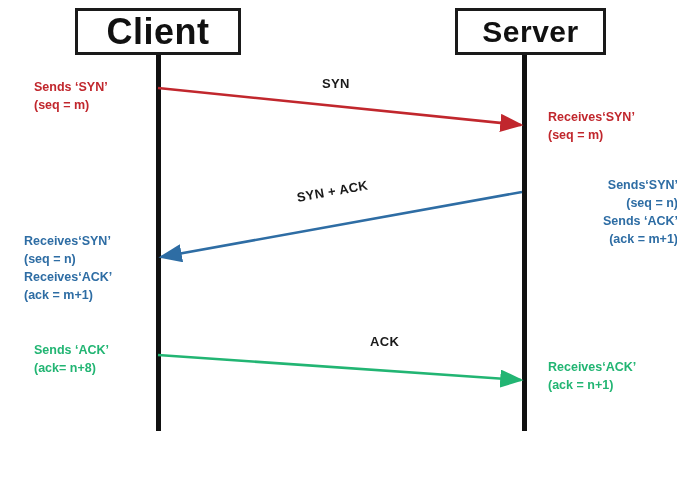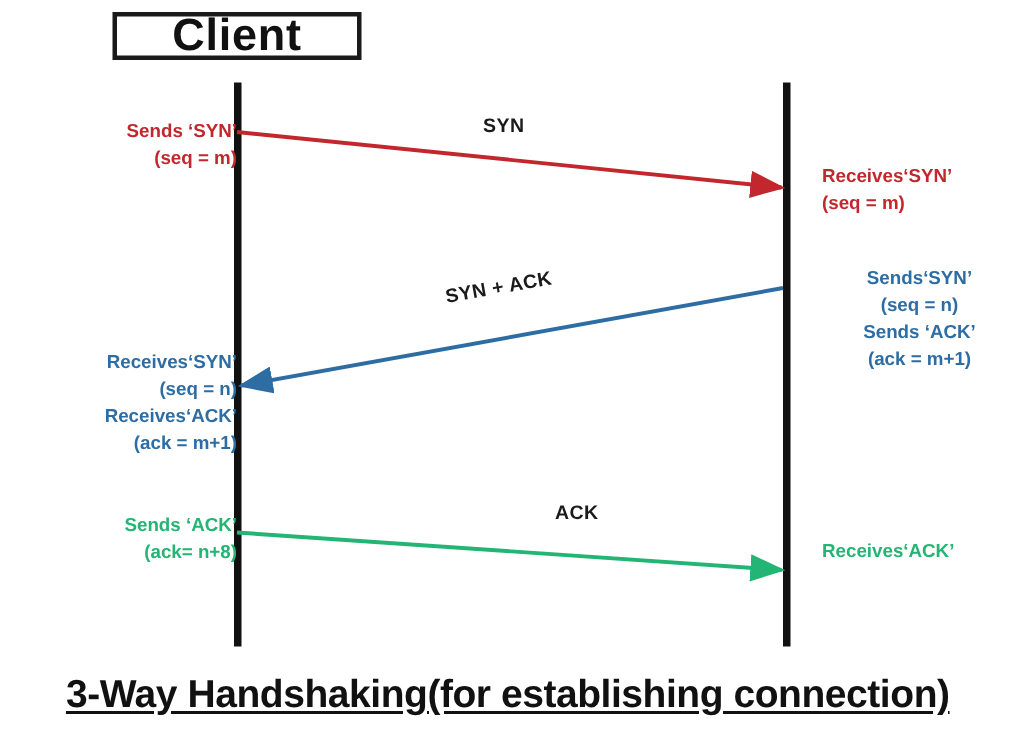--- a/index.html
+++ b/index.html
@@ -25,22 +25,22 @@
     border: 3px solid #1a1a1a;
     background: #ffffff;
     display: flex;
     align-items: center;
     justify-content: center;
     font-weight: bold;
     color: #111111;
     letter-spacing: 0.5px;
   }
   #client-box {
-    left: 75px;  top: 8px;  width: 166px; height: 32px;
-    font-size: 30px;
+    left: 75px;  top: 8px;  width: 166px; height: 47px;
+    font-size: 36px;
   }
   #server-box {
     left: 455px; top: 8px;  width: 151px; height: 47px;
     font-size: 30px;
   }
 
   
   .lifeline {
     position: absolute;
     width: 5px;
@@ -58,32 +58,32 @@
     width: 677px; height: 493px;
     pointer-events: none;
   }
 
   
   .note {
     position: absolute;
     font-size: 12.5px;
     font-weight: bold;
     line-height: 1.45;
-    text-align: right;
+    text-align: left;
     white-space: nowrap;
   }
   .note .line { display: block; }
 
   .note-red   { color: #c1272d; }
   .note-blue  { color: #2e6da4; }
   .note-green { color: #22b573; }
 
   #note-client-syn      { left: 34px;  top: 78px;  width: 124px; }
   #note-server-syn      { left: 548px; top: 108px; width: 124px; text-align: left;}
-  #note-server-synack   { left: 548px; top: 176px; width: 130px; text-align: center;}
+  #note-server-synack   { left: 548px; top: 176px; width: 130px; text-align: right;}
   #note-client-synack   { left: 24px;  top: 232px; width: 134px; }
   #note-client-ack      { left: 34px;  top: 341px; width: 124px; }
   #note-server-ack      { left: 548px; top: 358px; width: 130px; text-align: left;}
 
   
   .arrow-label {
     position: absolute;
     font-size: 13px;
     font-weight: bold;
     color: #1a1a1a;
@@ -111,20 +111,23 @@
 </style>
 </head>
 <body>
 
 <div id="canvas">
 
   <div id="client-box" class="endpoint-box">
     <span>Client</span>
   </div>
 
+  <div id="server-box" class="endpoint-box">
+    <span>Server</span>
+  </div>
 
   <div id="client-lifeline" class="lifeline"></div>
   <div id="server-lifeline" class="lifeline"></div>
 
   <svg id="arrow-layer" viewBox="0 0 677 493">
     <defs>
       <marker id="head-red" markerWidth="9" markerHeight="7" refX="8" refY="3.5" orient="auto">
         <polygon points="0 0, 9 3.5, 0 7" fill="#c1272d"></polygon>
       </marker>
       <marker id="head-blue" markerWidth="9" markerHeight="7" refX="8" refY="3.5" orient="auto">
@@ -170,17 +173,17 @@
     <span class="line">(ack = m+1)</span>
   </div>
 
   <div id="note-client-ack" class="note note-green">
     <span class="line">Sends ‘ACK’</span>
     <span class="line">(ack= n+8)</span>
   </div>
 
   <div id="note-server-ack" class="note note-green">
     <span class="line">Receives‘ACK’</span>
+    <span class="line">(ack = n+1)</span>
   </div>
 
-  <div id="diagram-title">3-Way Handshaking(for establishing connection)</div>
 
 </div>
 
 </body></html>

